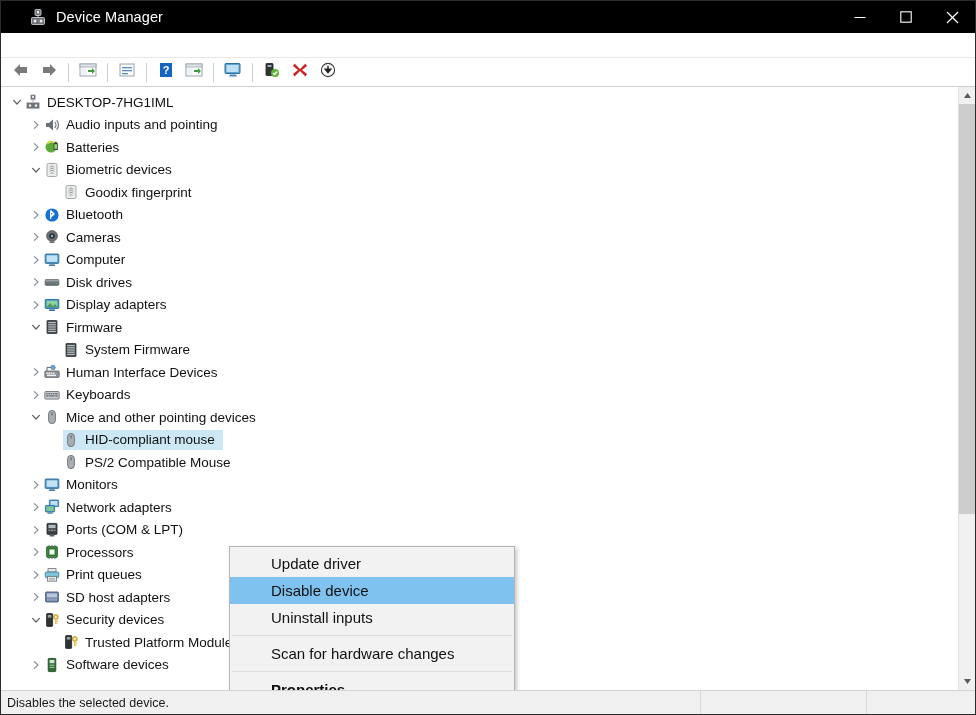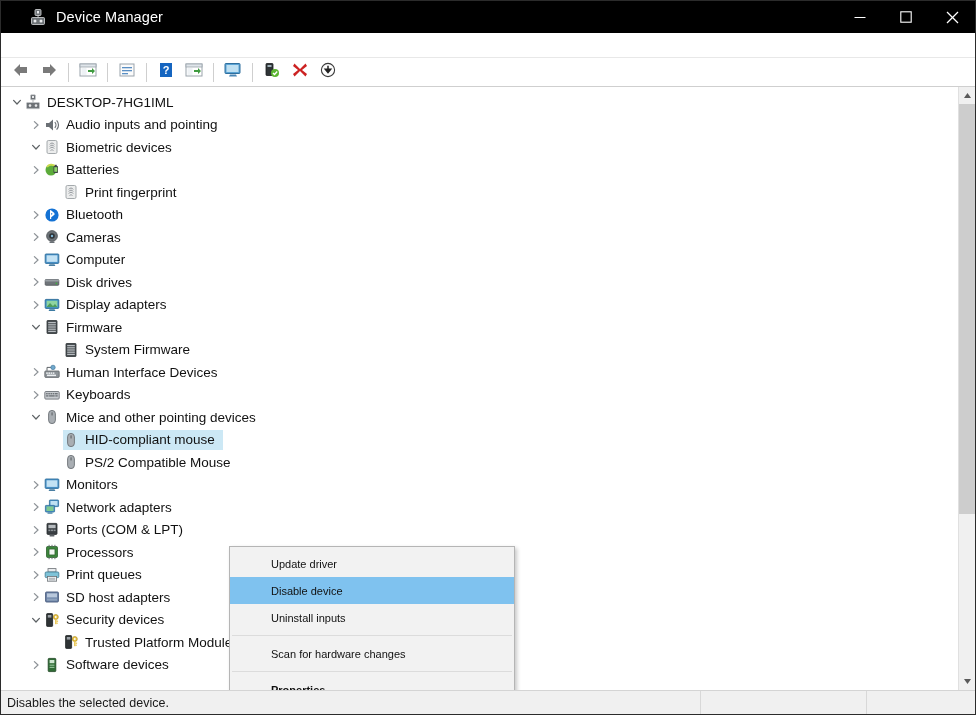--- a/index.html
+++ b/index.html
@@ -140,21 +140,21 @@
     background: #f2f2f2;
     border: 1px solid #b5b5b5;
     box-shadow: 2px 2px 4px rgba(0,0,0,0.22);
     padding: 3px 0 3px 0;
     z-index: 50;
   }
   .ctx-item {
     height: 27px;
     display: flex; align-items: center;
     padding-left: 41px;
-    font-size: 11px;
+    font-size: 15px;
     color: #111111;
     white-space: nowrap;
   }
   .ctx-item.hl { background: #7fc2ef; }
   .ctx-item.bold { font-weight: bold; text-decoration: underline; }
   .ctx-sep {
     height: 1px; background: #dcdcdc;
     margin: 4px 2px 4px 2px;
   }
 
@@ -350,64 +350,64 @@
                 <path d="M10.8 5.2 A4 4 0 0 1 10.8 10.8" stroke="#6b7075" stroke-width="1.2" fill="none"></path>      
                 <path d="M12.6 3.4 A6.5 6.5 0 0 1 12.6 12.6" stroke="#6b7075" stroke-width="1.2" fill="none"></path>
               </svg></span>
             <span class="row-label">Audio inputs and pointing</span>
           </div>
         </div>
         <div class="row">
           <div style="flex: 0 0 27px;"></div>
           <div class="twisty">
             <svg width="10" height="10" viewBox="0 0 10 10">
+              <path d="M3.4 1.6 L7 5 L3.4 8.4" stroke="#8d9297" stroke-width="1.25" fill="none" stroke-linecap="round" stroke-linejoin="round"></path>
+            </svg>
+          </div>
+          <div class="sel-wrap">
+            <span class="row-icon"><svg width="16" height="16" viewBox="0 0 16 16">      
+                <circle cx="7" cy="8" r="5.5" fill="#5cab3a"></circle>      
+                <path d="M3 5 A5.5 5.5 0 0 1 11 4" stroke="#c8d94f" stroke-width="2" fill="none"></path>      
+                <rect x="9.5" y="4" width="4.5" height="7" rx="0.8" fill="#3e4347"></rect>      
+                <rect x="10.8" y="2.8" width="2" height="1.4" fill="#3e4347"></rect>      
+                <rect x="10.3" y="5.2" width="3" height="4.6" fill="#8fd66a"></rect>
+              </svg></span>
+            <span class="row-label">Batteries</span>
+          </div>
+        </div>
+        <div class="row">
+          <div style="flex: 0 0 27px;"></div>
+          <div class="twisty">
+            <svg width="10" height="10" viewBox="0 0 10 10">
               <path d="M1.6 3.4 L5 7 L8.4 3.4" stroke="#5c6164" stroke-width="1.25" fill="none" stroke-linecap="round" stroke-linejoin="round"></path>
             </svg>
           </div>
           <div class="sel-wrap">
             <span class="row-icon"><svg width="16" height="16" viewBox="0 0 16 16">      
                 <rect x="3" y="1.5" width="10" height="13" rx="1.4" fill="#eceded" stroke="#9ba0a4" stroke-width="0.9"></rect>      
                 <path d="M5.8 5.5 A2.4 2.4 0 0 1 10.2 5.5" stroke="#8b9095" stroke-width="0.9" fill="none"></path>      
                 <path d="M5.8 7.6 A2.4 2.4 0 0 1 10.2 7.6" stroke="#8b9095" stroke-width="0.9" fill="none"></path>      
                 <path d="M5.8 9.7 A2.4 2.4 0 0 1 10.2 9.7" stroke="#8b9095" stroke-width="0.9" fill="none"></path>      
                 <path d="M6.6 11.6 A1.6 1.6 0 0 1 9.4 11.6" stroke="#8b9095" stroke-width="0.9" fill="none"></path>
               </svg></span>
             <span class="row-label">Biometric devices</span>
           </div>
         </div>
         <div class="row">
-          <div style="flex: 0 0 27px;"></div>
-          <div class="twisty">
-            <svg width="10" height="10" viewBox="0 0 10 10">
-              <path d="M3.4 1.6 L7 5 L3.4 8.4" stroke="#8d9297" stroke-width="1.25" fill="none" stroke-linecap="round" stroke-linejoin="round"></path>
-            </svg>
-          </div>
-          <div class="sel-wrap">
-            <span class="row-icon"><svg width="16" height="16" viewBox="0 0 16 16">      
-                <circle cx="7" cy="8" r="5.5" fill="#5cab3a"></circle>      
-                <path d="M3 5 A5.5 5.5 0 0 1 11 4" stroke="#c8d94f" stroke-width="2" fill="none"></path>      
-                <rect x="9.5" y="4" width="4.5" height="7" rx="0.8" fill="#3e4347"></rect>      
-                <rect x="10.8" y="2.8" width="2" height="1.4" fill="#3e4347"></rect>      
-                <rect x="10.3" y="5.2" width="3" height="4.6" fill="#8fd66a"></rect>
-              </svg></span>
-            <span class="row-label">Batteries</span>
-          </div>
-        </div>
-        <div class="row">
           <div style="flex: 0 0 46px;"></div>
           <div class="twisty"></div>
           <div class="sel-wrap">
             <span class="row-icon"><svg width="16" height="16" viewBox="0 0 16 16">      
                 <rect x="3" y="1.5" width="10" height="13" rx="1.4" fill="#eceded" stroke="#9ba0a4" stroke-width="0.9"></rect>      
                 <path d="M5.8 5.5 A2.4 2.4 0 0 1 10.2 5.5" stroke="#8b9095" stroke-width="0.9" fill="none"></path>      
                 <path d="M5.8 7.6 A2.4 2.4 0 0 1 10.2 7.6" stroke="#8b9095" stroke-width="0.9" fill="none"></path>      
                 <path d="M5.8 9.7 A2.4 2.4 0 0 1 10.2 9.7" stroke="#8b9095" stroke-width="0.9" fill="none"></path>      
                 <path d="M6.6 11.6 A1.6 1.6 0 0 1 9.4 11.6" stroke="#8b9095" stroke-width="0.9" fill="none"></path>
               </svg></span>
-            <span class="row-label">Print fingerprint</span>
+            <span class="row-label">Goodix fingerprint</span>
           </div>
         </div>
         <div class="row">
           <div style="flex: 0 0 27px;"></div>
           <div class="twisty">
             <svg width="10" height="10" viewBox="0 0 10 10">
               <path d="M3.4 1.6 L7 5 L3.4 8.4" stroke="#8d9297" stroke-width="1.25" fill="none" stroke-linecap="round" stroke-linejoin="round"></path>
             </svg>
           </div>
           <div class="sel-wrap">

